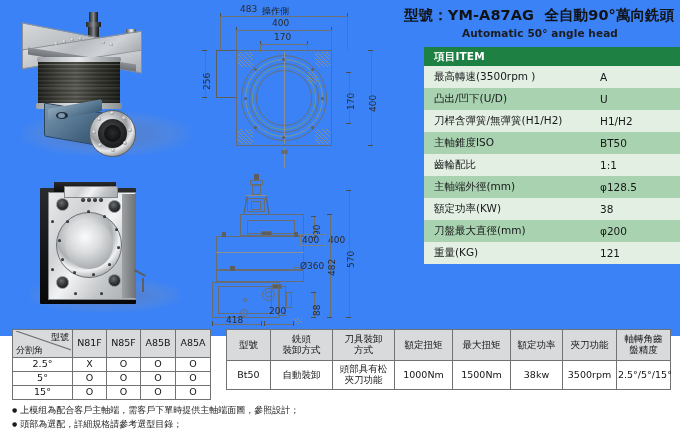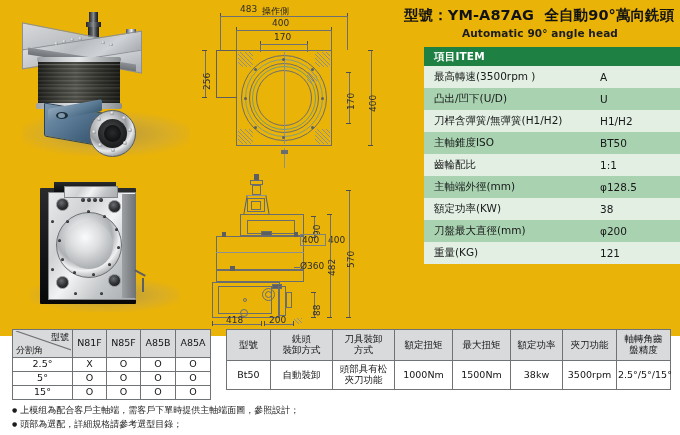--- a/index.html
+++ b/index.html
@@ -5,21 +5,21 @@
   * { box-sizing: border-box; margin: 0; padding: 0; }
   html, body {
     width: 680px; height: 435px;
     background: #ffffff;
     font-family: "DejaVu Sans", "Liberation Sans", sans-serif;
     overflow: hidden;
   }
   #page {
     position: relative;
     width: 680px; height: 336px;
-    background: #eab308;
+    background: #3b82f6;
   }
 
   
   .photo-area { position: absolute; }
 
   #photo-top { left: 4px; top: 4px; width: 205px; height: 160px; }
   #photo-bot { left: 4px; top: 168px; width: 205px; height: 155px; }
 
   
   .ph { position: absolute; }
@@ -464,29 +464,29 @@
     <div class="dimtxt rot" style="left:99px; top:148px;">88</div>
 
     <div class="dl-h" style="left:-2px; top:156px; width:50px;"></div>
     <div class="tick" style="left:-2px; top:153px;"></div>
     <div class="tick" style="left:47px; top:153px;"></div>
     <div class="dimtxt" style="left:12px; top:148px;">418</div>
 
     <div class="dl-h" style="left:50px; top:156px; width:30px;"></div>
     <div class="tick" style="left:50px; top:153px;"></div>
     <div class="tick" style="left:79px; top:153px;"></div>
-    <div class="dimtxt" style="left:55px; top:148px;">200</div>
+    <div class="dimtxt" style="left:55px; top:139px;">200</div>
     <div class="hatch" style="left:80px; top:150px; width:8px; height:6px;"></div>
   </div>
 
   <div id="title-block">
     <div id="model-title">
       <span>型號：</span><span>YM-A87AG</span>&nbsp;&nbsp;<span>全自動90°萬向銑頭</span>
     </div>
-    <div id="model-sub">Automatic 90° angle head</div>
+    <div id="model-sub">Automatic 50° angle head</div>
   </div>
 
   <table id="spec-table">
     <colgroup>
         <col style="width:170px">
         <col style="width:103px">
       </colgroup>
     <thead>
       <tr>
         <th class="sp-head" colspan="2">項目ITEM</th>

